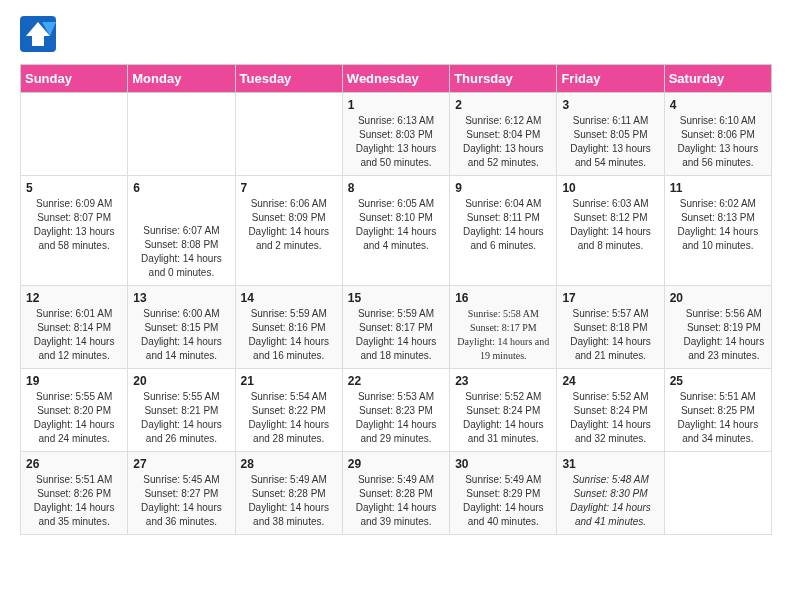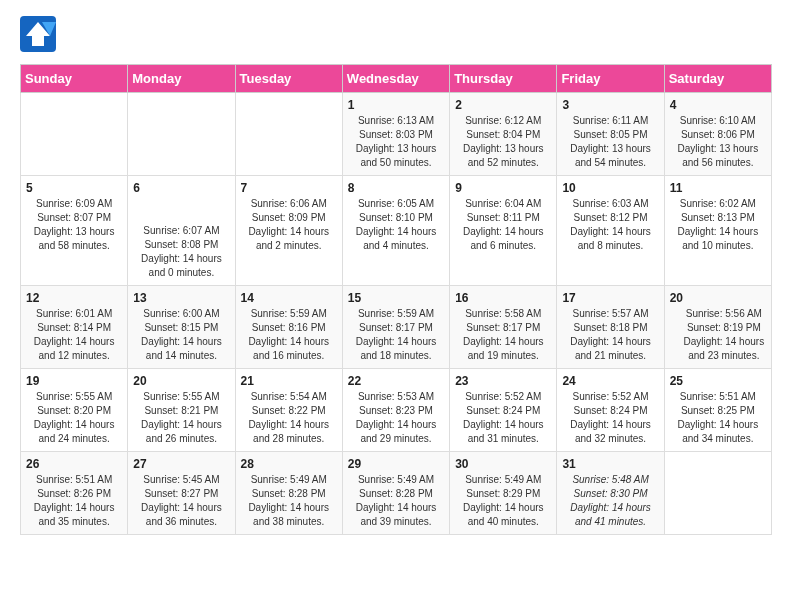--- a/index.html
+++ b/index.html
@@ -226,21 +226,21 @@
 Daylight: 14 hours and 16 minutes.</div>
         </td>
         <td>
           <div class="day-num">15</div>
           <div class="cell-text" style="white-space: pre-line;">Sunrise: 5:59 AM
 Sunset: 8:17 PM
 Daylight: 14 hours and 18 minutes.</div>
         </td>
         <td>
           <div class="day-num">16</div>
-          <div class="cell-text" style="white-space: pre-line;">Sunrise: 5:58 AM
+          <div class="cell-text" style="white-space: pre-line; font-family: Liberation Serif, serif;">Sunrise: 5:58 AM
 Sunset: 8:17 PM
 Daylight: 14 hours and 19 minutes.</div>
         </td>
         <td>
           <div class="day-num">17</div>
           <div class="cell-text" style="white-space: pre-line;">Sunrise: 5:57 AM
 Sunset: 8:18 PM
 Daylight: 14 hours and 21 minutes.</div>
         </td>
         <td>

